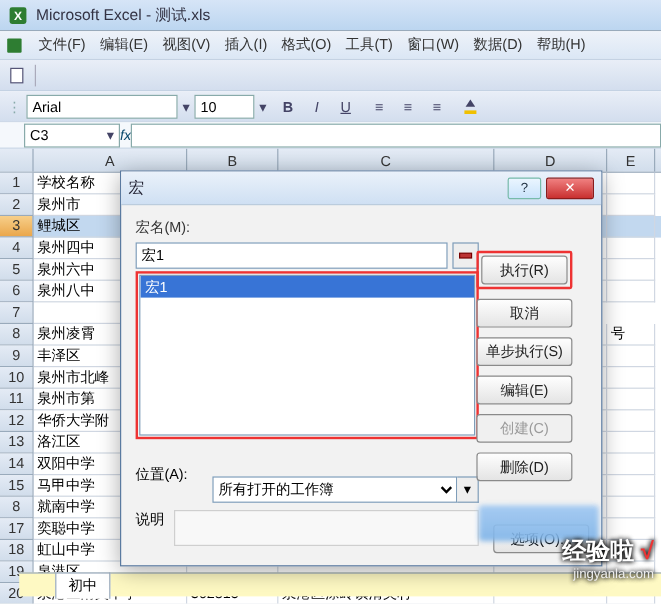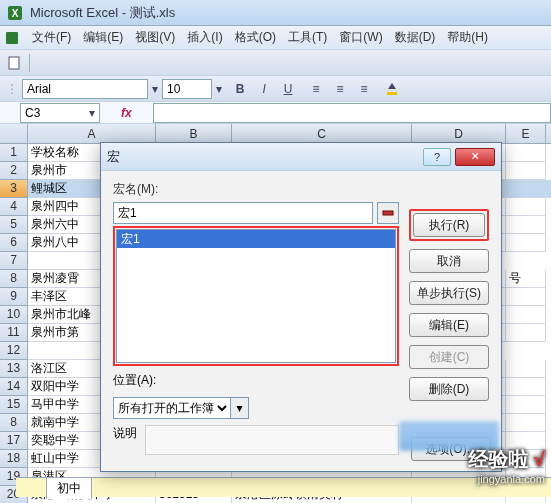--- a/index.html
+++ b/index.html
@@ -20,21 +20,21 @@
 .toolbar .sep { width:1px; height:18px; background:#aab; margin:0 3px;}
 .font-row { height: 26px; background: linear-gradient(#e9eef7,#d3deee); border-bottom: 1px solid #c4d2e3; display:flex; align-items:center; padding:0 6px; gap:4px;}
 .font-row select, .font-row input { height: 20px; font-size:12px; border:1px solid #8aa; background:#fff;}
 .font-row .font-name { width: 126px; padding: 0 4px; }
 .font-row .font-size { width: 50px; padding: 0 4px; text-align: left; }
 .font-row .btn { width:20px; height:20px; display:inline-flex; align-items:center; justify-content:center; border:1px solid transparent; color:#446; cursor:default;}
 
 
 .fbar { height: 22px; display:flex; align-items:center; border-bottom:1px solid #c4d2e3; background:#f5f8fc;}
 .namebox { width: 80px; height:20px; margin-left:20px; border:1px solid #8aa; background:#fff; padding:0 4px; display:flex; align-items:center; font-size:12px;}
-.fbar .fx { margin:0 21px; font-style:italic; color:#be185d;font-weight:bold;}
+.fbar .fx { margin:0 0; font-style:italic; color:#0c4a6e;}
 .fbar .formula-input{flex:1; height:20px; border:1px solid #8aa; background:#fff;}
 
 
 .grid { position: relative; }
 .colhdr { display:flex; height:20px; background:linear-gradient(#e4ebf5,#d1ddeb); border-bottom:1px solid #9ab;}
 .rowhdr-spacer{width:28px; border-right:1px solid #9ab;}
 .ch { border-right:1px solid #9ab; text-align:center; font-size:12px; color:#333; line-height:20px;}
 .ch.A{width:128px;} .ch.B{width:76px;} .ch.C{width:180px;} .ch.D{width:94px;} .ch.E{width:40px;}
 .rows{}
 .row{display:flex; height:18px;}
@@ -61,28 +61,28 @@
 .dialog .lbl{font-size:12px; color:#333; margin-bottom:4px;}
 .dialog .name-row{display:flex; align-items:center; gap:4px; margin-bottom:2px;}
 .dialog .macro-name{flex:1; height:22px; border:1px solid #7f9db9; padding:0 4px; font-size:12px; background:#fff;}
 .dialog .smallbtn{width:22px; height:22px; border:1px solid #7f9db9; background:#eee; display:inline-flex; align-items:center; justify-content:center;}
 
 .dialog .listwrap{border:2px solid #e33; padding:1px; margin-bottom:6px; height:140px; display:flex;}
 .dialog .list{flex:1; border:1px solid #7f9db9; background:#fff; overflow:hidden;}
 .dialog .list .item{height:18px; line-height:18px; padding:0 4px; font-size:12px;}
 .dialog .list .item.sel{background:#3874d6; color:#fff;}
 
-.dialog .btncol{position:absolute; right:12px; top:38px; width:80px; display:flex; flex-direction:column; gap:8px;}
+.dialog .btncol{position:absolute; right:24px; top:38px; width:80px; display:flex; flex-direction:column; gap:8px;}
 .dialog .btncol .wrapred{border:2px solid #e33; padding:2px; border-radius:2px;}
 .dialog .btncol button, .dialog .loc-row button{width:100%; height:24px; font-size:12px; border:1px solid #8a8a8a; background:linear-gradient(#fefefe,#e4e4e4); border-radius:3px; cursor:default; color:#222;}
 .dialog .btncol button:disabled{color:#9a9a9a; background:#f0f0f0;}
 
-.dialog .loc-row{display:flex; align-items:flex-start; gap:8px; margin-top:4px;flex-direction:column;}
+.dialog .loc-row{display:flex; align-items:center; gap:8px; margin-top:4px;}
 .dialog .loc-row .loclbl{width:56px;}
-.dialog .loc-row .locsel{flex:1; display:flex; align-items:center;}
+.dialog .loc-row .locsel{flex:1; display:flex; align-items:center;margin-top:25px;}
 .dialog .loc-row select{flex:1; height:22px; border:1px solid #7f9db9; font-size:12px; background:#fff;}
 .dialog .loc-row .locdrop{width:18px;height:22px;border:1px solid #7f9db9;border-left:none;background:#eee;display:inline-flex;align-items:center;justify-content:center;}
 .dialog .desc-row{display:flex; gap:8px; margin-top:6px;}
 .dialog .desc-row .desc{flex:1; height:30px; border:1px solid #cfcfcf; background:#f8f8f8;}
 
 .dialog .optbtn{position:absolute; right:10px; bottom:10px; width:80px; height:24px; font-size:12px; border:1px solid #8a8a8a; background:linear-gradient(#fefefe,#e4e4e4); border-radius:3px;}
 
 .dialog .name-row, .dialog .listwrap, .dialog .loc-row, .dialog .desc-row { margin-right: 92px; }
 
 
@@ -263,20 +263,21 @@
       <div class="row">
         <div class="rh">11</div>
         <div class="cell A">泉州市第</div>
         <div class="cell B"></div>
         <div class="cell C"></div>
         <div class="cell D"></div>
         <div class="cell E"></div>
       </div>
       <div class="row">
         <div class="rh">12</div>
+        <div class="cell A">华侨大学附</div>
         <div class="cell B"></div>
         <div class="cell C"></div>
         <div class="cell D"></div>
         <div class="cell E"></div>
       </div>
       <div class="row">
         <div class="rh">13</div>
         <div class="cell A">洛江区</div>
         <div class="cell B"></div>
         <div class="cell C"></div>

